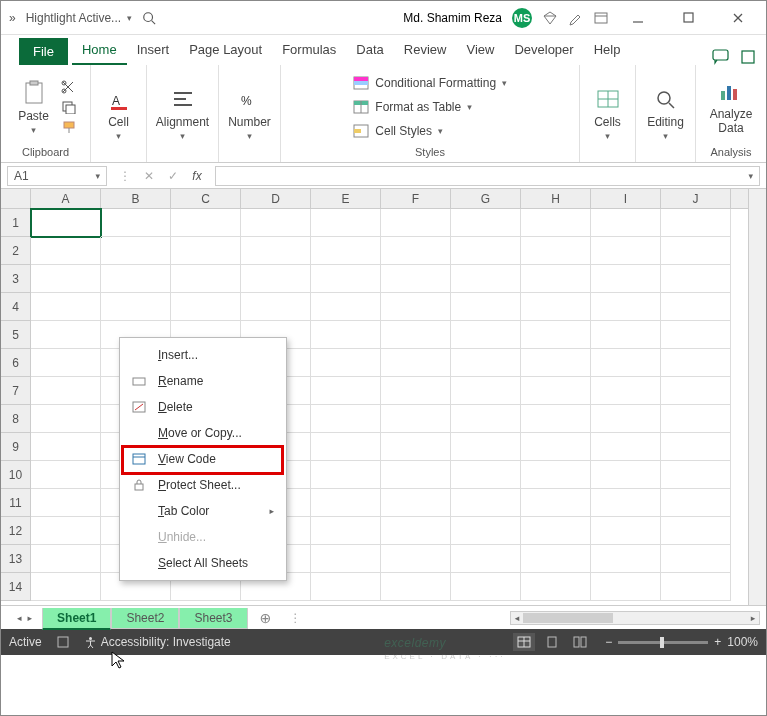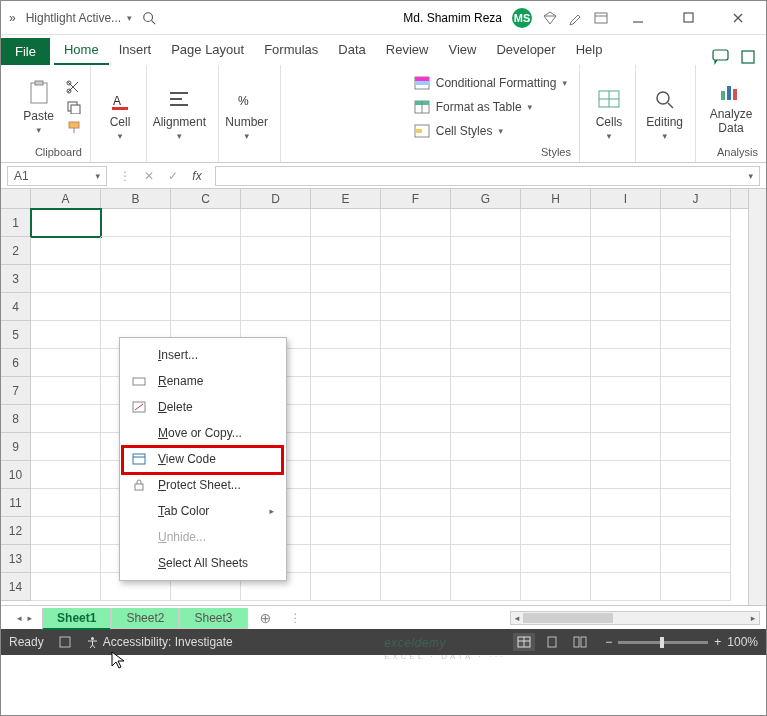--- a/index.html
+++ b/index.html
@@ -3,27 +3,27 @@
 <meta charset="utf-8">
 <style>
 *{box-sizing:border-box;margin:0;padding:0;font-family:"Segoe UI",Arial,sans-serif;font-size:12px;user-select:none}
 body{width:767px;height:716px;background:#fff;overflow:hidden;position:relative;border:1px solid #888}
 .titlebar{height:34px;display:flex;align-items:center;padding:0 8px;gap:10px;border-bottom:1px solid #e0e0e0}
 .tb-btn{display:flex;align-items:center;justify-content:center;color:#555}
 .tb-spacer{flex:1}
 .filename{display:flex;align-items:center;gap:6px;color:#555}
 .avatar{width:20px;height:20px;border-radius:50%;background:#0f9d58;color:#fff;display:flex;align-items:center;justify-content:center;font-size:11px;font-weight:bold}
 .winbtn{width:40px;height:30px;display:flex;align-items:center;justify-content:center;color:#555}
-.ribbon-tabs{height:30px;display:flex;align-items:end;padding-left:0}
+.ribbon-tabs{height:30px;display:flex;align-items:end;padding-left:18px}
 .file-tab{background:#0b6b3a;color:#fff;padding:6px 14px;font-size:13px;margin-right:4px}
 .rtab{padding:6px 10px;font-size:13px;color:#444;border-bottom:2px solid transparent;cursor:default}
 .rtab.active{color:#0b6b3a;border-bottom:2px solid #0b6b3a}
 .rtab-right{margin-left:auto;display:flex;align-items:center;gap:10px;padding:0 10px}
 .ribbon{height:98px;border-bottom:1px solid #ccc;display:flex}
-.rgroup{border-right:1px solid #e0e0e0;padding:4px 8px 0 8px;display:flex;flex-direction:column;align-items:flex-end;justify-content:space-between}
+.rgroup{border-right:1px solid #e0e0e0;padding:4px 8px 0 8px;display:flex;flex-direction:column;align-items:center;justify-content:space-between}
 .rgroup-label{font-size:11px;color:#555;padding:2px 0 4px 0}
 .rgroup-body{flex:1;display:flex;align-items:center;gap:8px}
 .bigbtn{display:flex;flex-direction:column;align-items:center;justify-content:center;gap:2px;color:#444;padding:4px 4px}
 .bigbtn .icn{width:28px;height:28px;display:flex;align-items:center;justify-content:center}
 .smallstack{display:flex;flex-direction:column;gap:6px;justify-content:center}
 .mini{display:flex;align-items:center;gap:6px;color:#444;padding:1px 4px}
 .formula-bar{height:26px;border-bottom:1px solid #ccc;display:flex;align-items:center}
 .name-box{width:100px;height:20px;border:1px solid #ccc;margin:0 6px;padding:0 6px;display:flex;align-items:center;justify-content:space-between;color:#555}
 .fb-btn{width:24px;text-align:center;color:#aaa}
 .fb-input{flex:1;height:20px;border:1px solid #ccc;margin:0 6px;display:flex;align-items:center;padding:0 6px;color:#aaa;justify-content:flex-end}
@@ -622,21 +622,21 @@
   <div class="hscroll-wrap">
     <div class="hscroll">
       <span class="arr" style="left:0">◂</span>
       <div class="thumb"></div>
       <span class="arr" style="right:0">▸</span>
     </div>
   </div>
 </div>
 
 <div class="statusbar">
-  <span>Ready</span>
+  <span>Active</span>
   <span>
       <svg width="14" height="14">
         <rect x="2" y="2" width="10" height="10" fill="none" stroke="#bbb"></rect>
       </svg>
     </span>
   <span style="display:flex;gap:4px;align-items:center">
     <svg width="13" height="13">
         <circle cx="6.5" cy="2.5" r="1.5" fill="#ddd"></circle>
         <path d="M2 5h9M6.5 5v4M4 12l2.5-3 2.5 3" stroke="#ddd" fill="none"></path>
       </svg>

